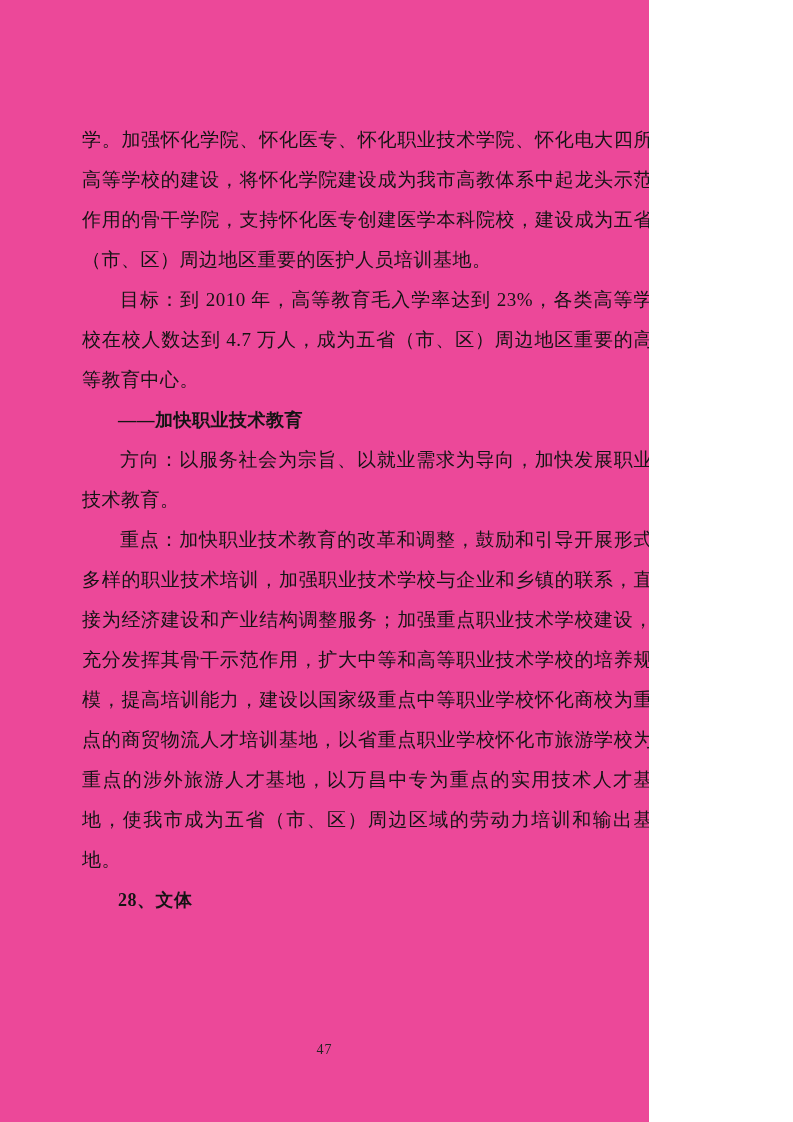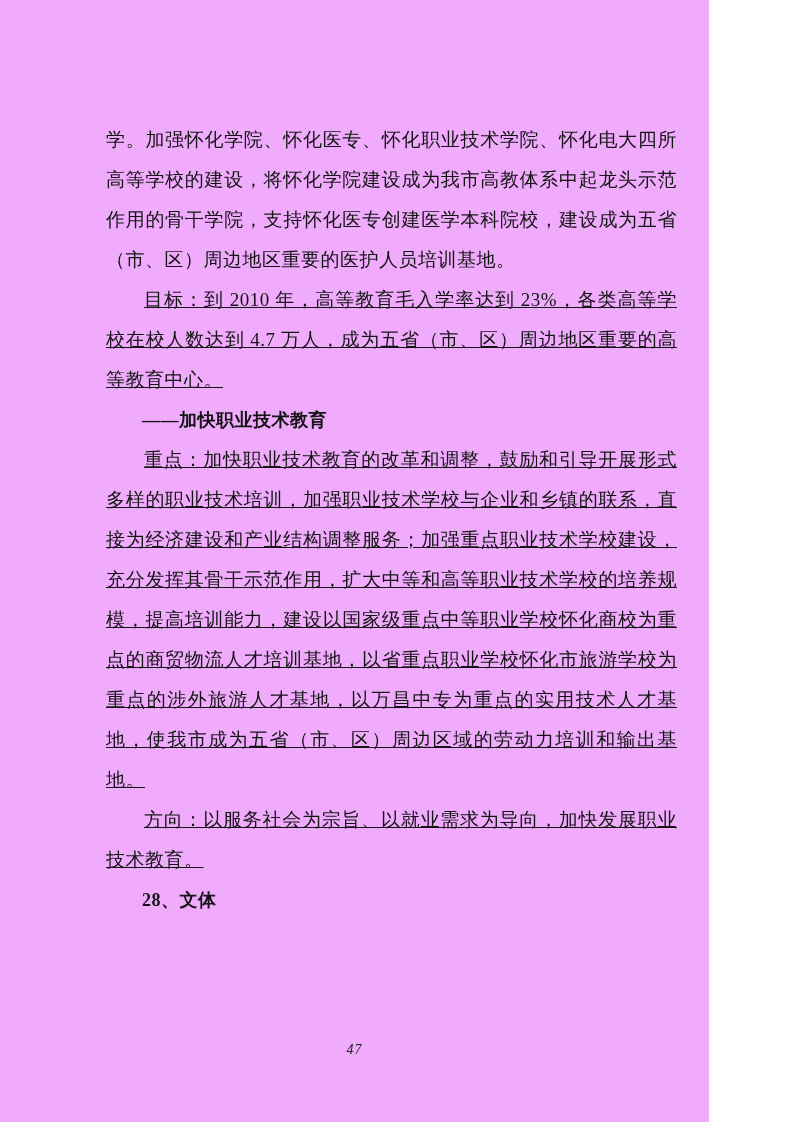--- a/index.html
+++ b/index.html
@@ -2,70 +2,68 @@
 <html><head>
 <meta charset="utf-8">
 <style>
   html, body {
     margin: 0;
     padding: 0;
     background: #ffffff;
   }
   .page {
     position: relative;
-    width: 709px;
+    width: 649px;
     height: 1122px;
-    background: #f0abfc;
+    background: #ec4899;
     box-sizing: border-box;
-    padding: 120px 109px 0 106px;
+    padding: 120px 109px 0 82px;
     overflow: hidden;
     font-family: "Liberation Serif", "DejaVu Serif", serif;
     color: #141414;
   }
   .content {
     width: 571px;
   }
   .para {
     margin: 0;
     font-size: 19px;
     line-height: 40px;
     text-align: justify;
     text-justify: inter-ideograph;
     letter-spacing: 0.5px;
   }
   .para.indent {
     text-indent: 2em;
-    text-decoration: underline;
   }
   .heading {
     margin: 0;
     font-size: 18px;
     line-height: 40px;
     font-weight: bold;
     text-indent: 2em;
     letter-spacing: 0.5px;
   }
   .page-number {
     position: absolute;
     bottom: 64px;
     left: 0;
     width: 100%;
     text-align: center;
     font-size: 14px;
     color: #222222;
     letter-spacing: 1px;
-    font-style: italic;
   }
 </style>
 </head>
 <body>
 
 <div class="page">
   <div class="content">
     <p class="para">学。加强怀化学院、怀化医专、怀化职业技术学院、怀化电大四所高等学校的建设，将怀化学院建设成为我市高教体系中起龙头示范作用的骨干学院，支持怀化医专创建医学本科院校，建设成为五省（市、区）周边地区重要的医护人员培训基地。</p>
     <p class="para indent">目标：到 2010 年，高等教育毛入学率达到 23%，各类高等学校在校人数达到 4.7 万人，成为五省（市、区）周边地区重要的高等教育中心。</p>
     <p class="heading">——加快职业技术教育</p>
+    <p class="para indent">方向：以服务社会为宗旨、以就业需求为导向，加快发展职业技术教育。</p>
     <p class="para indent">重点：加快职业技术教育的改革和调整，鼓励和引导开展形式多样的职业技术培训，加强职业技术学校与企业和乡镇的联系，直接为经济建设和产业结构调整服务；加强重点职业技术学校建设，充分发挥其骨干示范作用，扩大中等和高等职业技术学校的培养规模，提高培训能力，建设以国家级重点中等职业学校怀化商校为重点的商贸物流人才培训基地，以省重点职业学校怀化市旅游学校为重点的涉外旅游人才基地，以万昌中专为重点的实用技术人才基地，使我市成为五省（市、区）周边区域的劳动力培训和输出基地。</p>
-    <p class="para indent">方向：以服务社会为宗旨、以就业需求为导向，加快发展职业技术教育。</p>
     <p class="heading">28、文体</p>
   </div>
   <div class="page-number">47</div>
 </div>
 
 </body></html>

